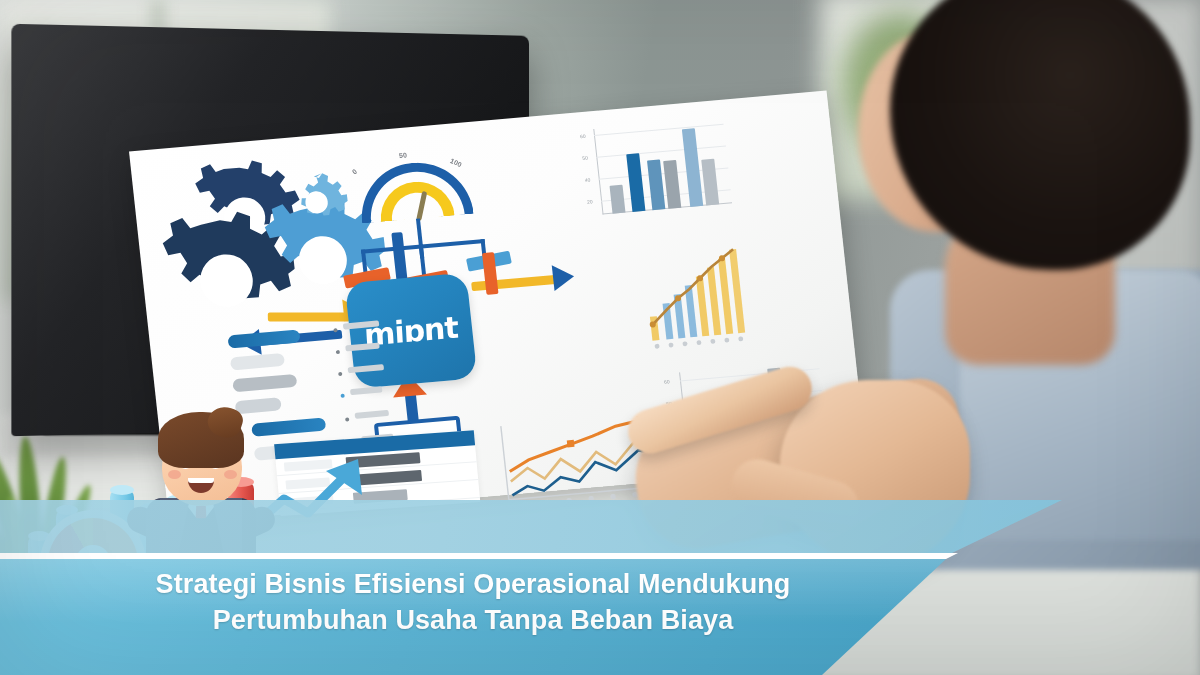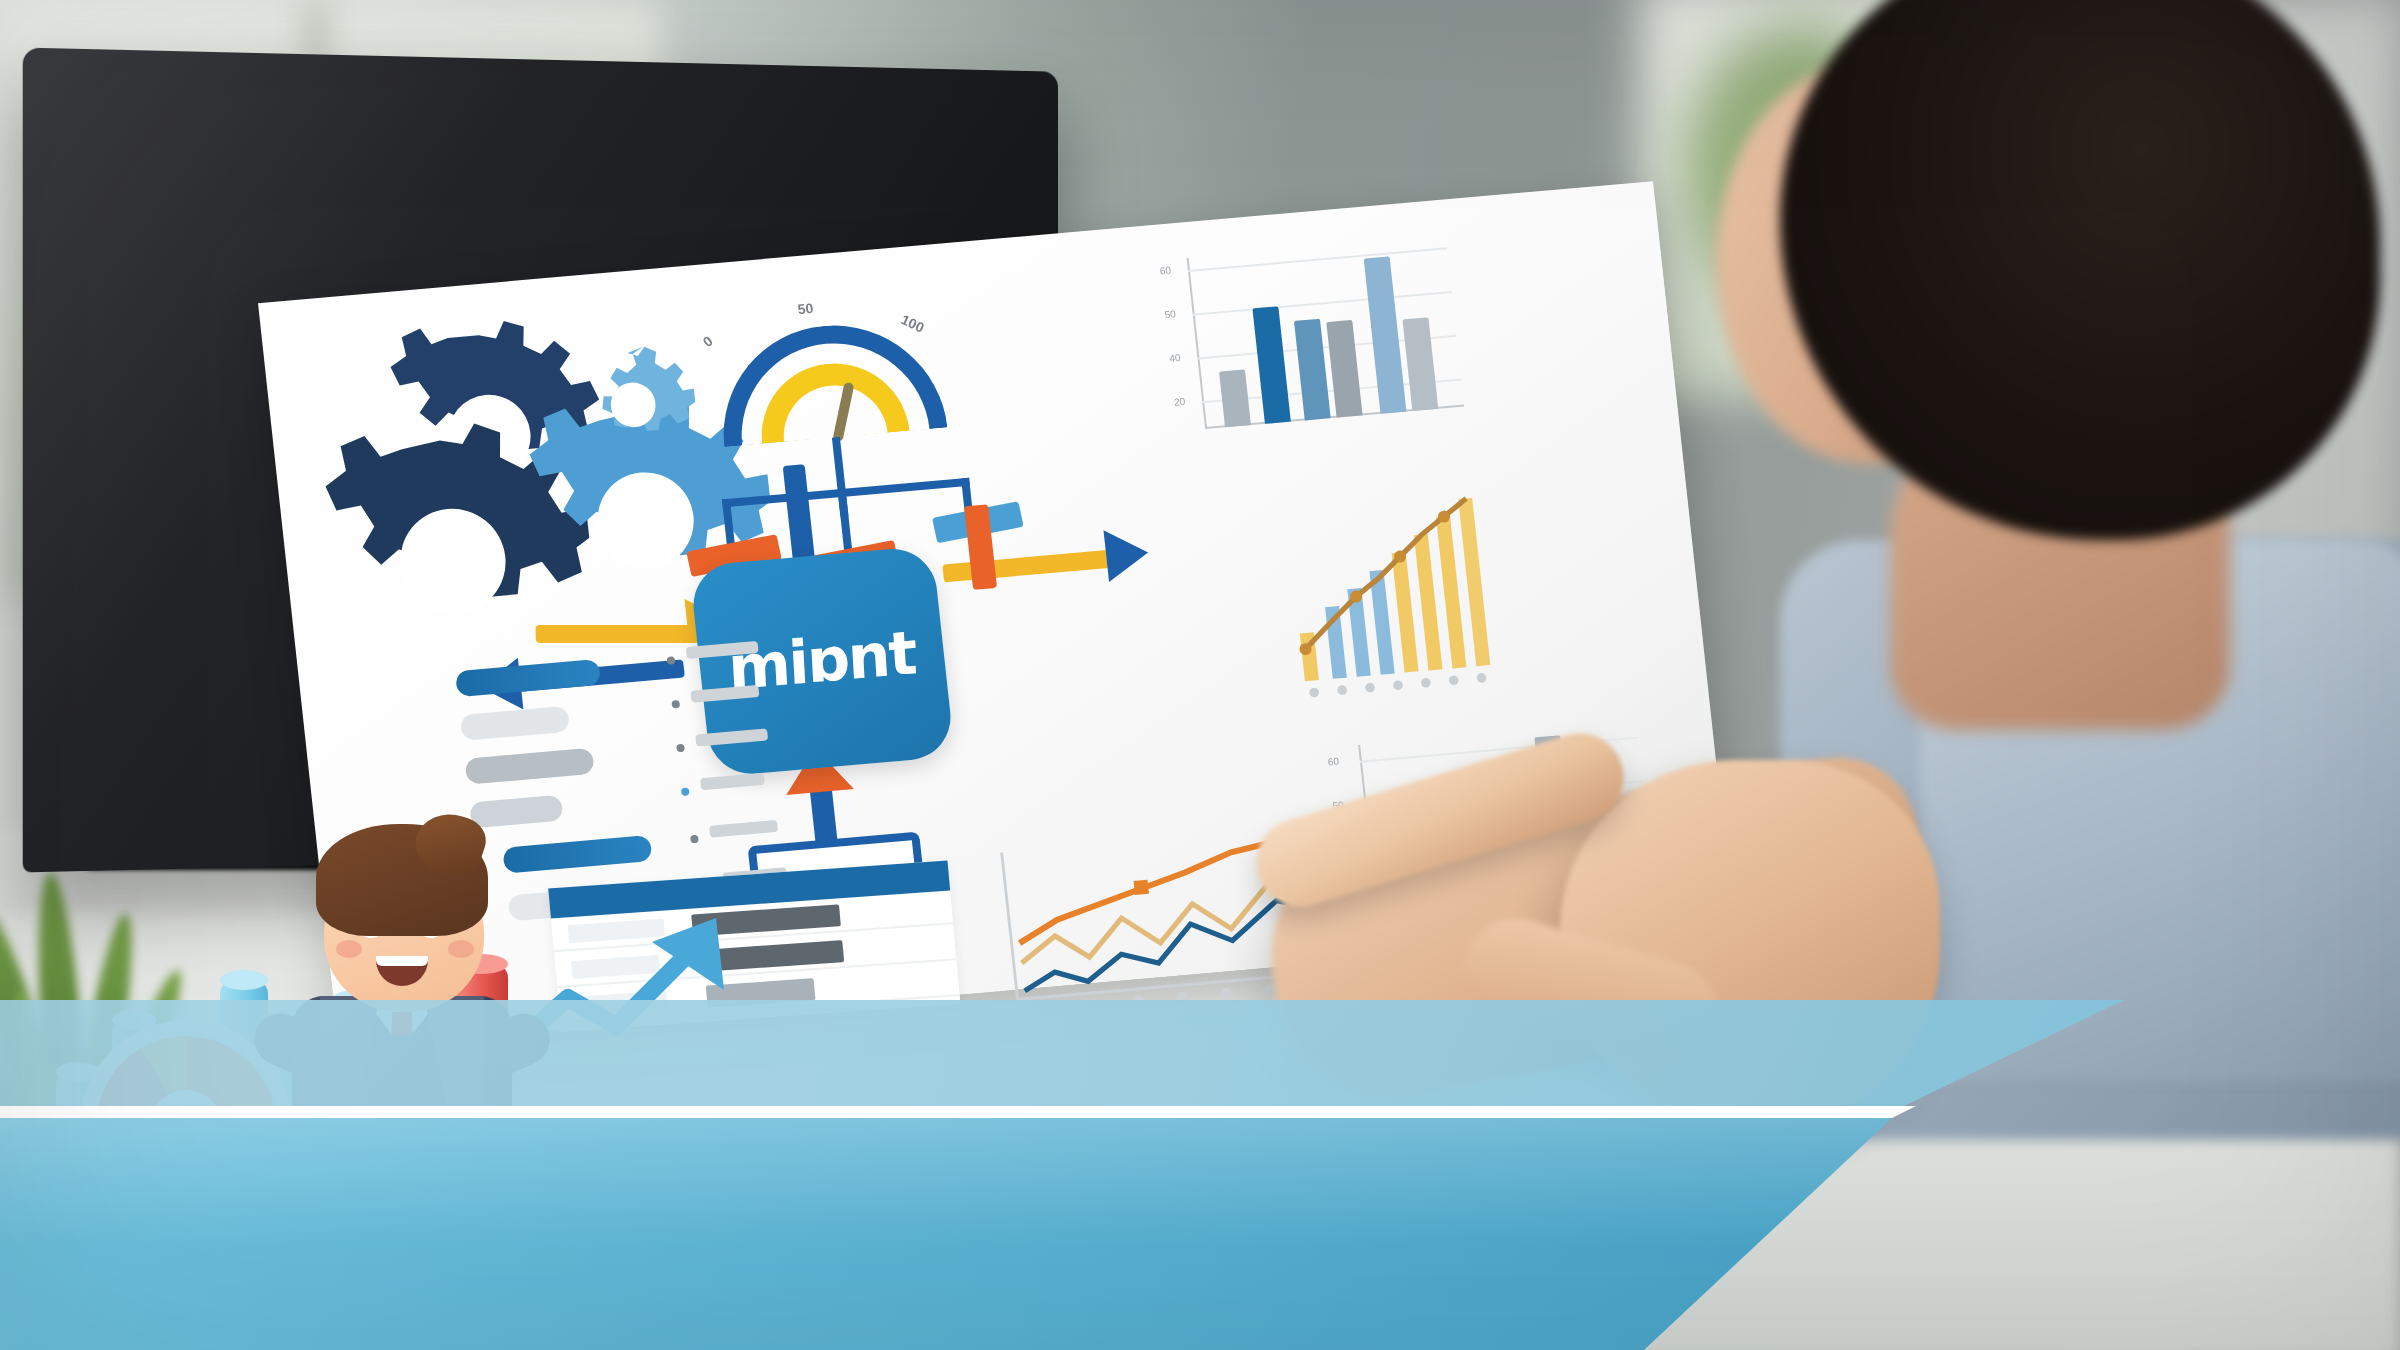--- a/index.html
+++ b/index.html
@@ -520,17 +520,19 @@
     <div class="m-hair"></div>
     <div class="m-hair-tuft"></div>
   </div>
 
   <div class="banner">
     <div class="band-top"></div>
     <div class="band-rule"></div>
     <div class="band-main"></div>
     <div class="band-sheen"></div>
     <div class="banner-title">
+      <span class="l1">Strategi Bisnis Efisiensi Operasional Mendukung</span>
+      <span class="l2">Pertumbuhan Usaha Tanpa Beban Biaya</span>
     </div>
   </div>
 
   <div class="vignette"></div>
 </div>
 
 </body></html>

